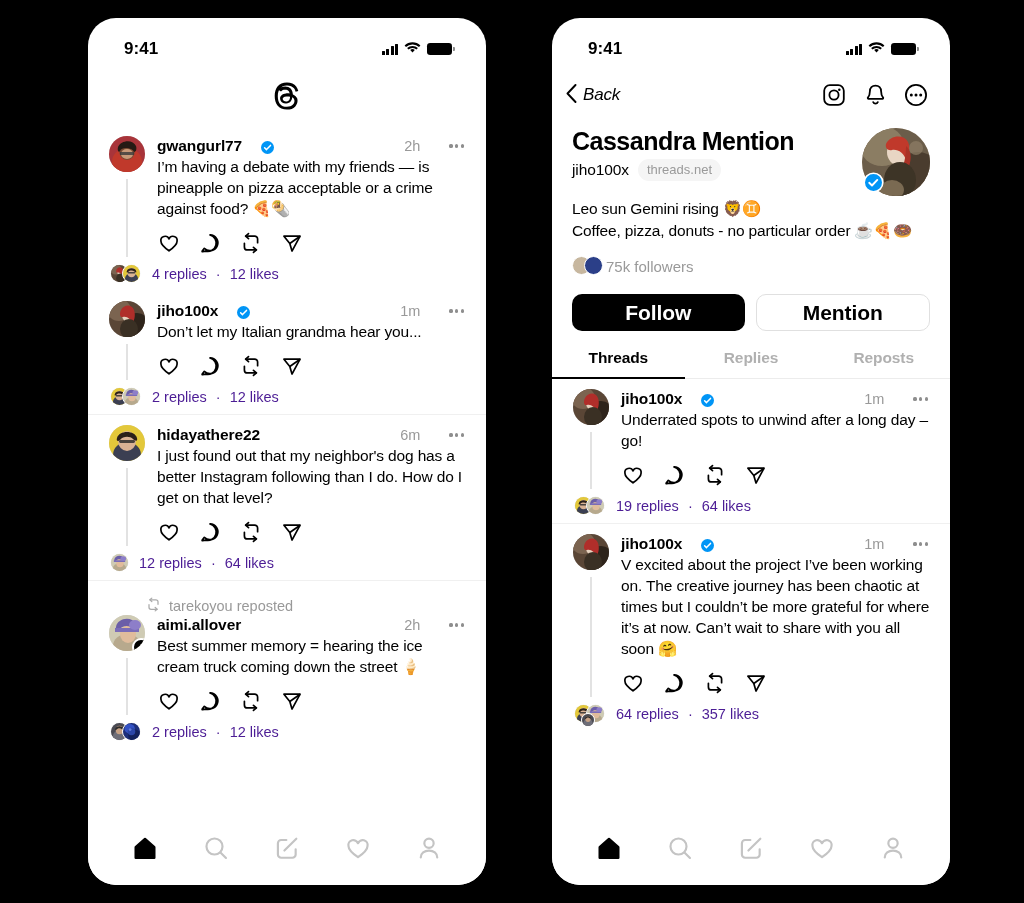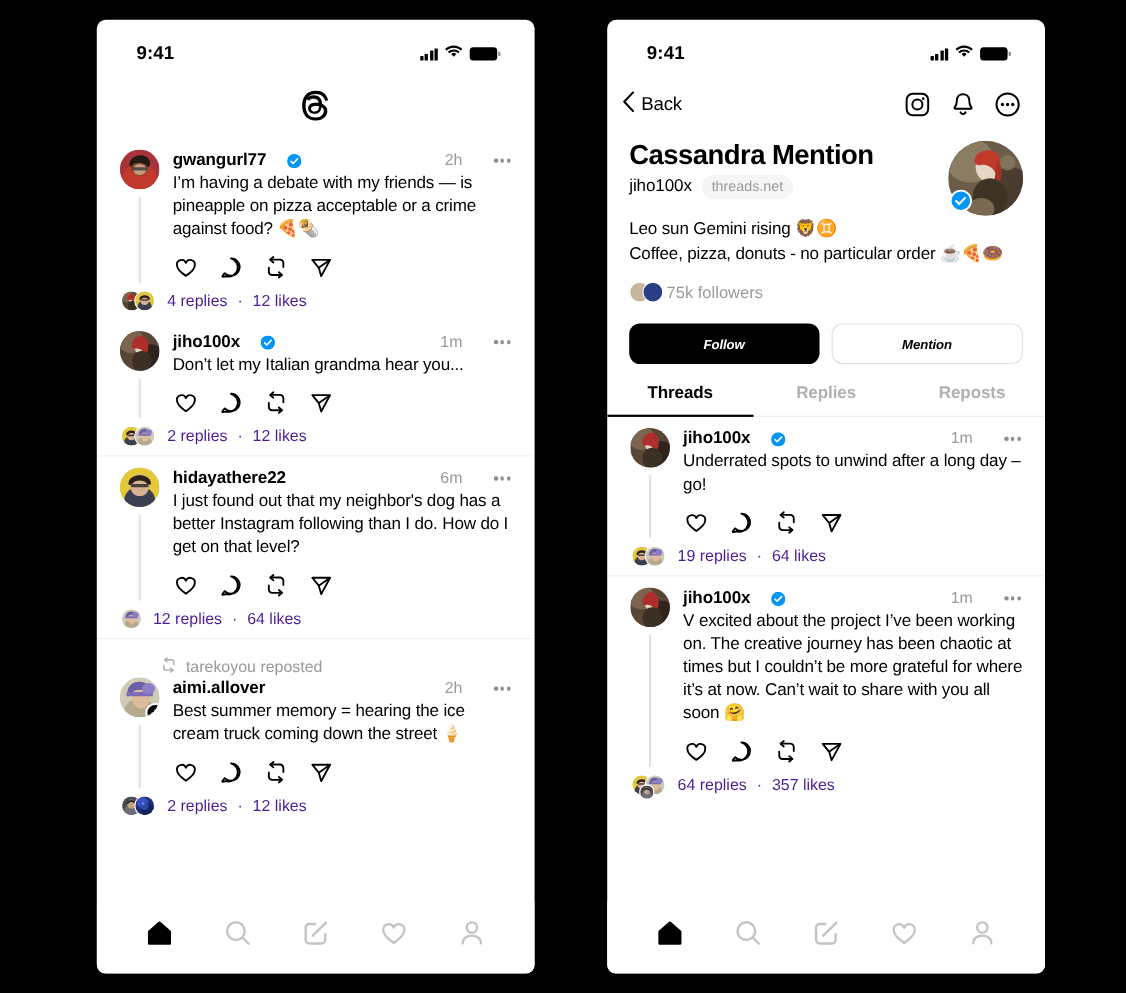--- a/index.html
+++ b/index.html
@@ -12,21 +12,21 @@
   .stage {
     position: relative;
     width: 1024px; height: 903px;
     background: #000;
   }
 
   
   .phone {
     position: absolute;
     background: #ffffff;
-    border-radius: 8px;
+    border-radius: 28px;
     overflow: hidden;
     display: flex;
     flex-direction: column;
   }
   #phone-left  { left: 88px;  top: 18px; width: 398px; height: 867px; }
   #phone-right { left: 552px; top: 18px; width: 398px; height: 867px; }
 
   
   .statusbar {
     height: 52px;
@@ -163,20 +163,21 @@
   .tab-item {
     width: 46px; height: 42px;
     display: flex; align-items: center; justify-content: center;
   }
 
   
   .nav-row {
     height: 50px; flex: none;
     display: flex; align-items: center;
     padding: 0 20px 0 14px;
+    font-style: italic;
   }
   .back-btn { display: flex; align-items: center; gap: 6px; }
   .back-label { font-size: 17px; color: #000; letter-spacing: -0.2px; }
   .nav-icons { display: flex; align-items: center; gap: 13px; margin-left: auto; }
   .nav-ico { width: 28px; height: 28px; display: flex; align-items: center; justify-content: center; }
 
   .profile-head { padding: 6px 20px 0 20px; flex: none; }
   .ph-top { display: flex; align-items: flex-start; }
   .ph-left { flex: 1 1 auto; min-width: 0; }
   .display-name {
@@ -214,21 +215,21 @@
     position: absolute; width: 19px; height: 19px; border-radius: 50%;
     border: 1.5px solid #fff; overflow: hidden;
   }
   .fa-group .fa:nth-child(1) { left: 0; top: 0; background: #c7b79f; }
   .fa-group .fa:nth-child(2) { left: 12px; top: 0; background: #2b3f88; }
 
   .btn-row { display: flex; gap: 11px; margin-top: 18px; }
   .btn {
     flex: 1 1 0; height: 37px; border-radius: 10px;
     display: flex; align-items: center; justify-content: center;
-    font-size: 12px; font-weight: bold; letter-spacing: -0.1px; font-style: italic;
+    font-size: 21px; font-weight: bold; letter-spacing: -0.1px;
   }
   .btn-primary { background: #000; color: #fff; }
   .btn-secondary { background: #fff; color: #000; border: 1px solid #e0e0e0; }
 
   .tabs {
     display: flex; margin-top: 18px; flex: none;
     border-bottom: 1px solid #ececec;
   }
   .tab {
     flex: 1 1 0; text-align: center;

